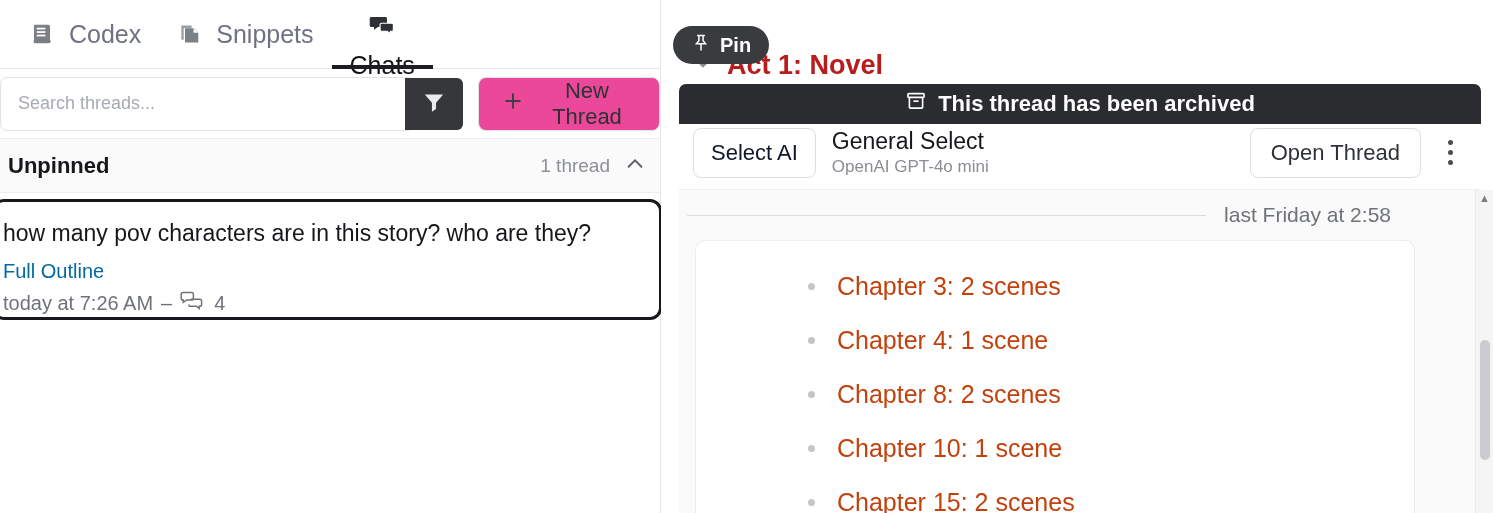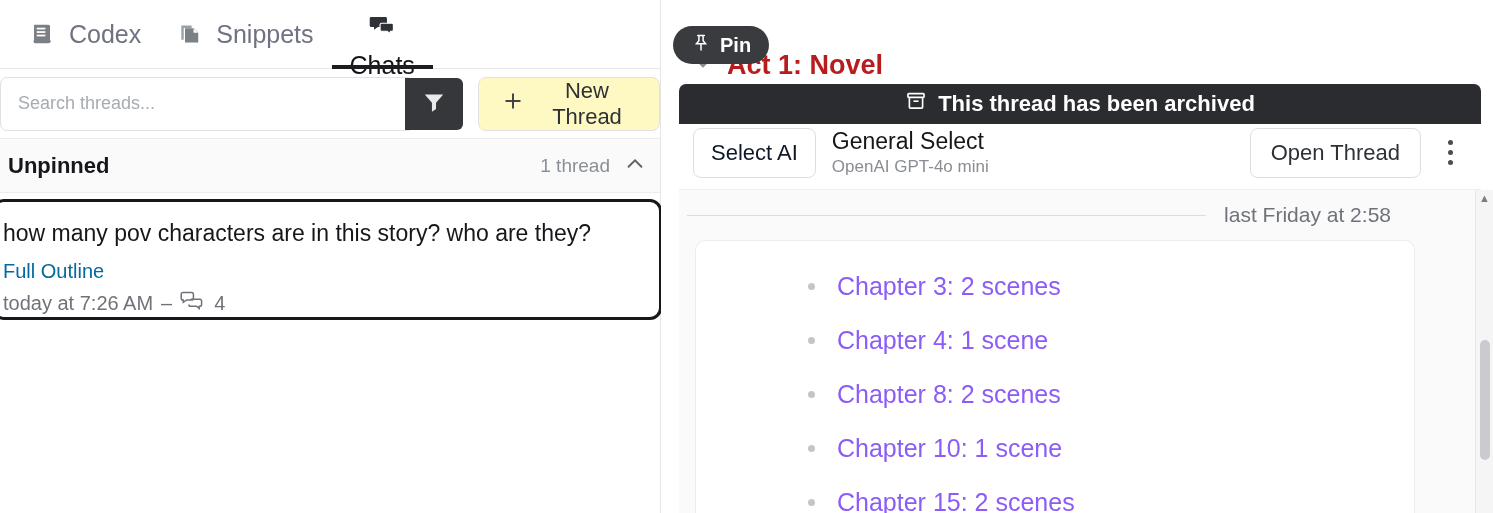--- a/index.html
+++ b/index.html
@@ -61,21 +61,21 @@
     position:absolute; right: 1px; top: 1px;
     width: 58px; height: 52px;
     background:#36373b; border-radius: 0 6px 6px 0;
     display:flex; align-items:center; justify-content:center;
     cursor:pointer; border:none;
   }
   .newthread-btn {
     margin-left: 14px;
     height: 54px; padding: 0 22px;
     border: 1px solid #dfe1e4; border-radius: 8px;
-    background:#fef9c3; color:#2e3136; font-size: 22px;
+    background:#ec4899; color:#2e3136; font-size: 22px;
     display:flex; align-items:center; gap: 12px; cursor:pointer;
     font-family: "Liberation Sans", sans-serif;
   }
 
   .section-head {
     height: 54px; display:flex; align-items:center;
     justify-content:space-between; padding: 0 14px 0 8px;
     background:#fafafa; border-bottom:1px solid #ededed;
     flex: 0 0 auto;
   }
@@ -164,21 +164,21 @@
   .date-text { font-size: 21px; color:#6f7379; white-space:nowrap; }
 
   .msg-card {
     margin: 0 0 0 16px; background:#ffffff;
     border:1px solid #ececec; border-radius: 10px 10px 0 0;
     border-bottom:none; min-height: 300px; padding: 18px 20px 0 20px;
   }
   ul.chapters { list-style:none; }
   ul.chapters li {
     display:flex; align-items:center; gap: 22px;
-    font-size: 25px; color:#8b5cf6; height: 54px;
+    font-size: 25px; color:#c2410c; height: 54px;
   }
   ul.chapters li .bullet {
     width:7px; height:7px; border-radius:50%;
     background:#c3c5c9; flex:0 0 auto; margin-left: 92px;
   }
 
   
   .scrollbar {
     position:absolute; right: 0; top: 190px; bottom: 0; width: 18px;
     background:#f5f5f5; border-left:1px solid #e8e8e8; z-index: 20;

